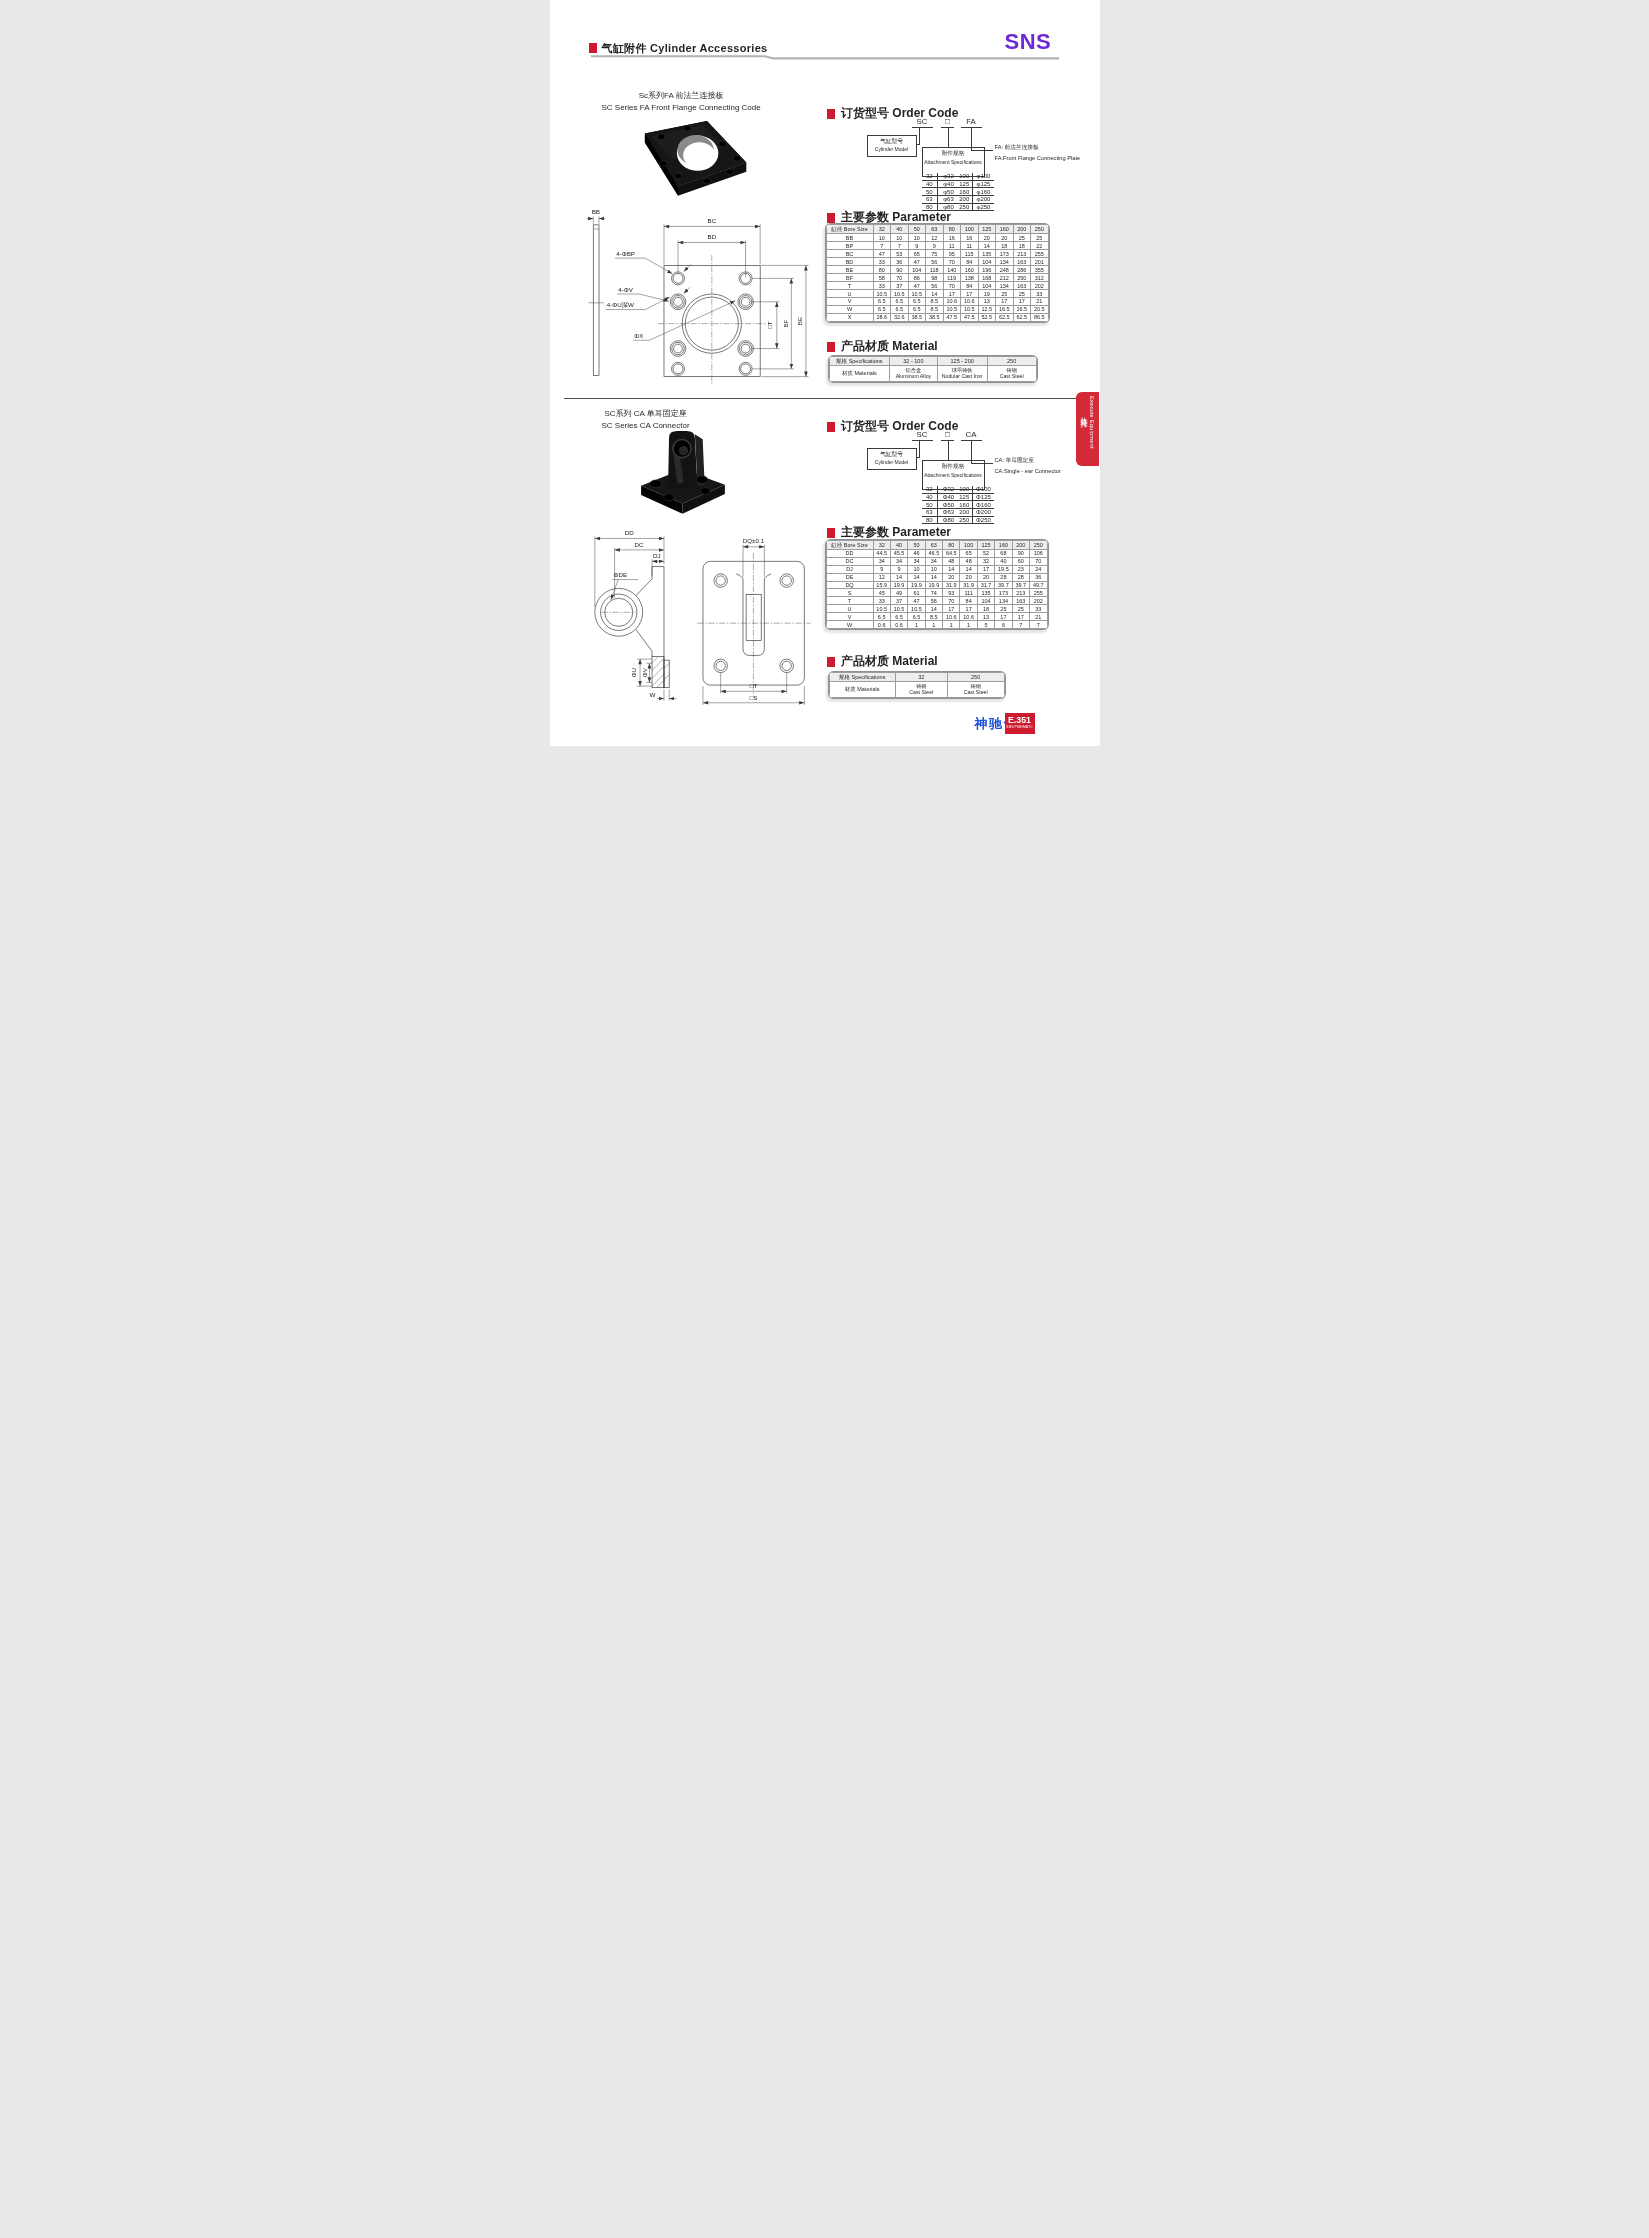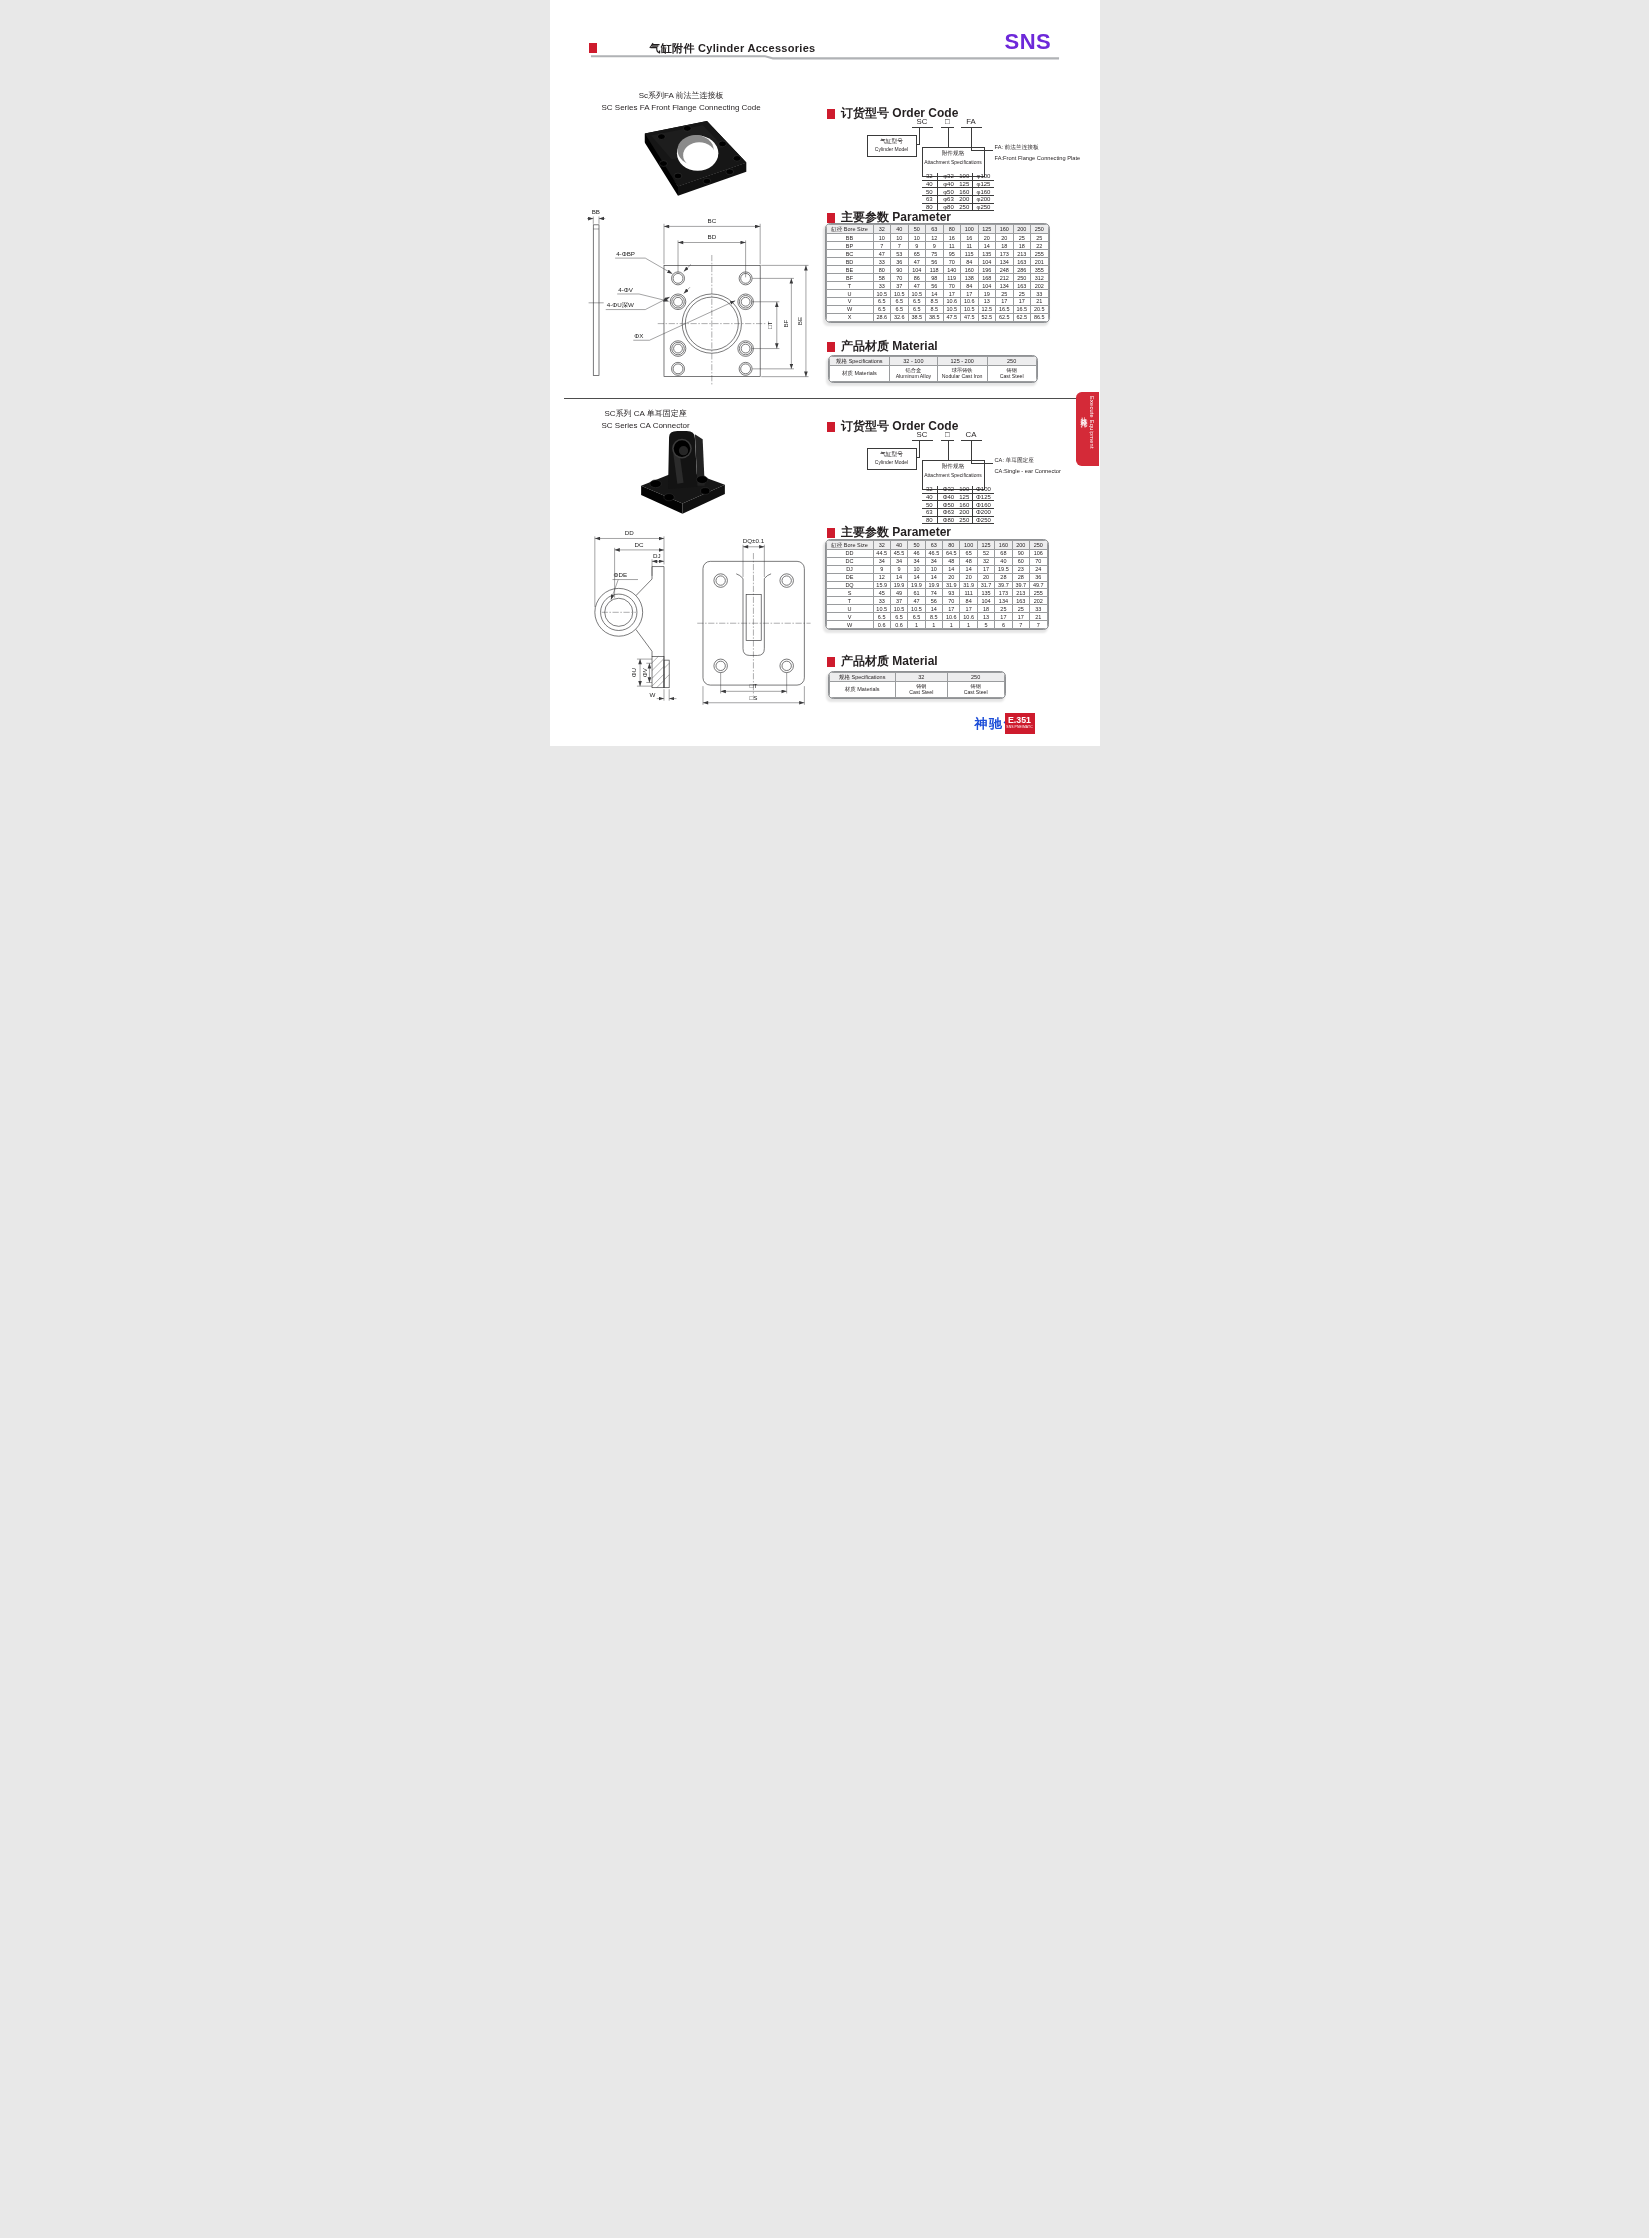--- a/index.html
+++ b/index.html
@@ -2,21 +2,21 @@
 <html style="font-size:8.3px"><head>
 <meta charset="utf-8">
 <style>
   html,body{margin:0;padding:0;background:#e8e8e8;}
   .page{position:relative;width:550px;height:746px;background:#fff;margin:0 auto;
         font-family:"Liberation Sans","DejaVu Sans",sans-serif;color:#231f20;overflow:hidden;}
   .abs{position:absolute;}
 
   
   .hdr-sq{left:39px;top:43px;width:8.8px;height:10px;background:#ce1b2d;}
-  .hdr-title{left:52px;top:41px;font-size:11px;font-weight:600;letter-spacing:0.3px;white-space:nowrap;margin-left:48px;}
+  .hdr-title{left:52px;top:41px;font-size:11px;font-weight:600;letter-spacing:0.3px;white-space:nowrap;}
   .brand{left:455px;top:29px;font-size:22px;font-weight:bold;color:#6d28d9;letter-spacing:0.5px;}
   .hdr-line{left:0;top:0;width:550px;height:62px;}
 
   
   .sec-title{font-size:8px;line-height:12px;font-weight:500;white-space:nowrap;text-align:center;}
   #sec1-title{left:52px;top:90px;}
   #sec2-title{left:52px;top:408px;}
 
   
   .heading{position:absolute;left:277px;font-size:12px;font-weight:600;white-space:nowrap;}

